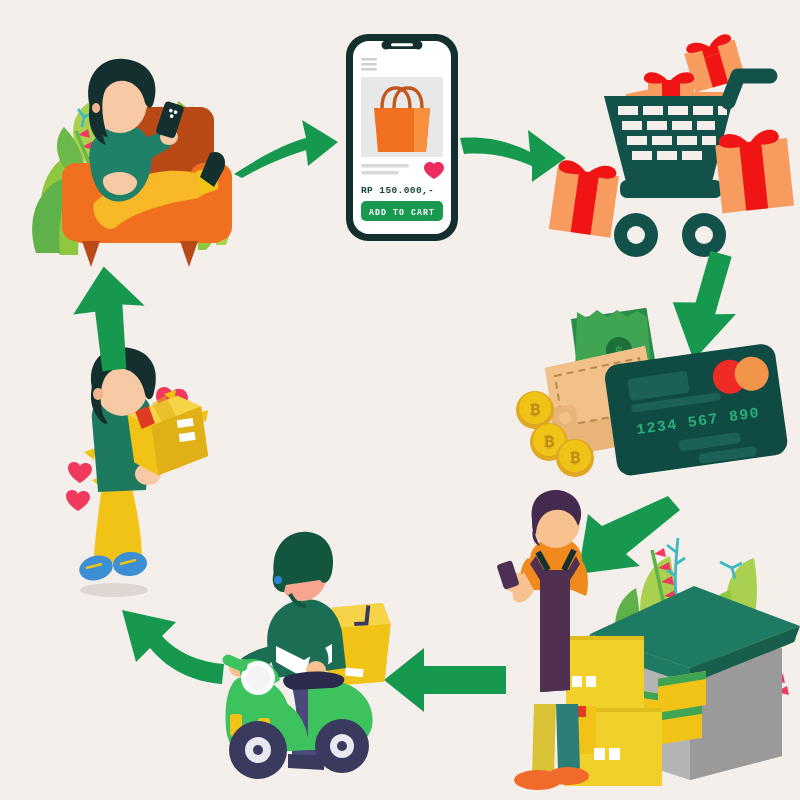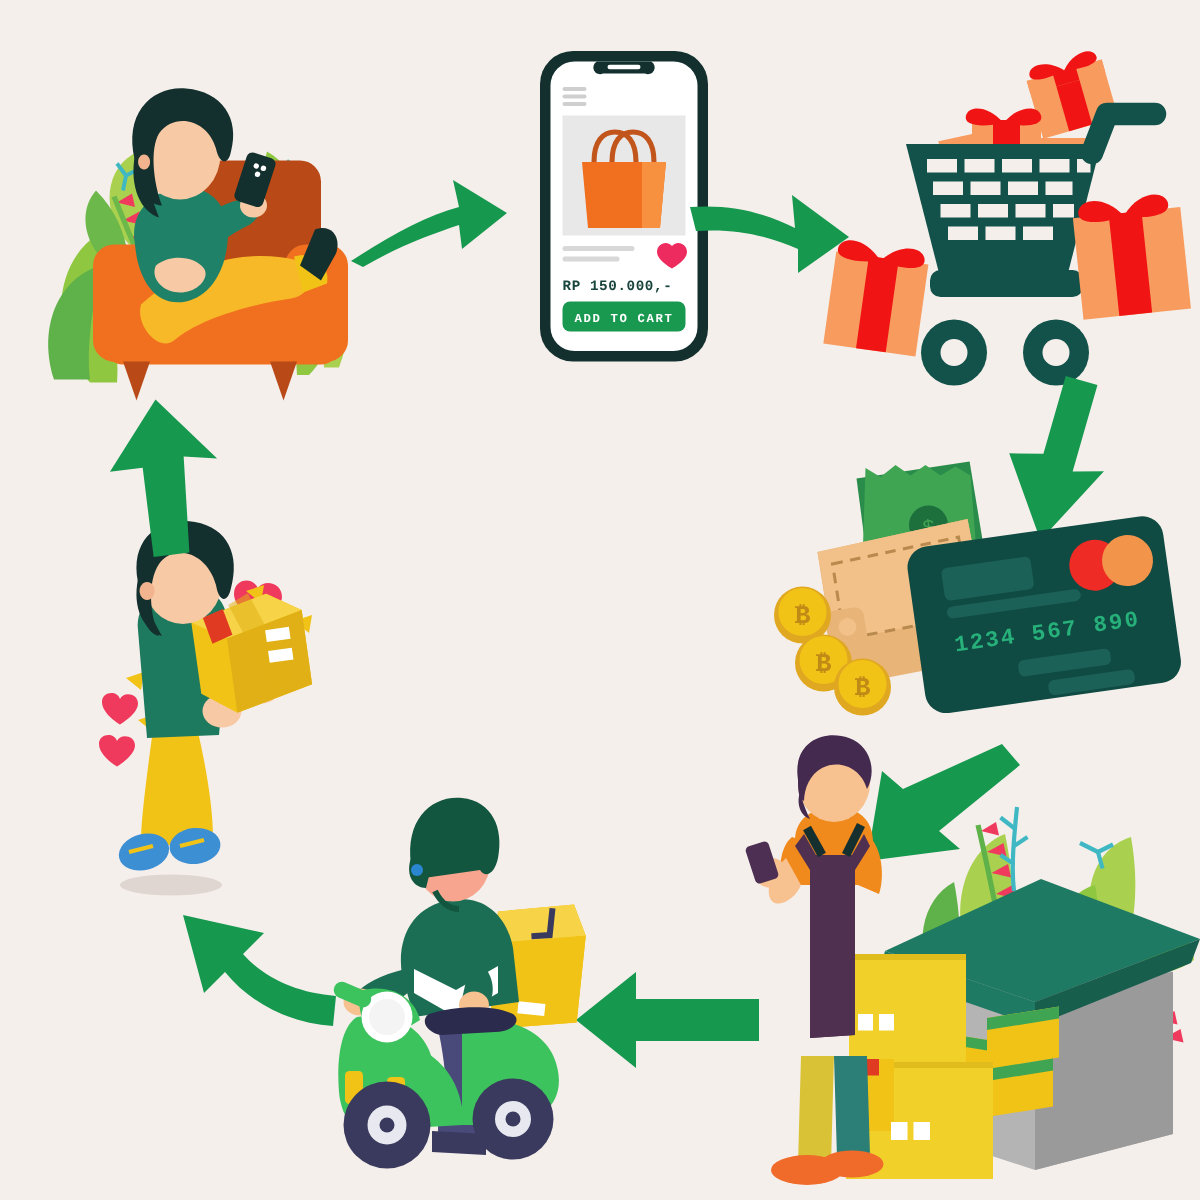--- a/index.html
+++ b/index.html
@@ -118,21 +118,21 @@
       <path d="M76 58 a4 5 0 1 0 0.1 0" fill="#f2b48e"></path>
     </svg>
   </div>
 
   <div class="node" style="left:228px;top:108px;">
     <svg width="115" height="72" viewBox="0 0 115 72">
       <path d="M6 66 C34 48 56 36 78 30 L74 12 L110 34 L80 58 L78 42 C60 48 38 56 14 70 Z" fill="#16994f"></path>
     </svg>
   </div>
 
-  <div class="node" style="left:356px;top:30px;">
+  <div class="node" style="left:342px;top:30px;">
     <svg width="120" height="215" viewBox="0 0 120 215">
 
       <rect x="4" y="4" width="112" height="207" rx="22" fill="#13302e"></rect>
       <rect x="11" y="11" width="98" height="193" rx="16" fill="#ffffff"></rect>
 
       <path d="M42 11 h36 a4 4 0 0 1 -4 8 h-28 a4 4 0 0 1 -4 -8 z" fill="#13302e"></path>
       <rect x="49" y="13.2" width="22" height="3" rx="1.5" fill="#ffffff"></rect>
 
       <g fill="#cfcfcf">
         <rect x="19" y="28" width="16" height="2.6" rx="1.3"></rect>

